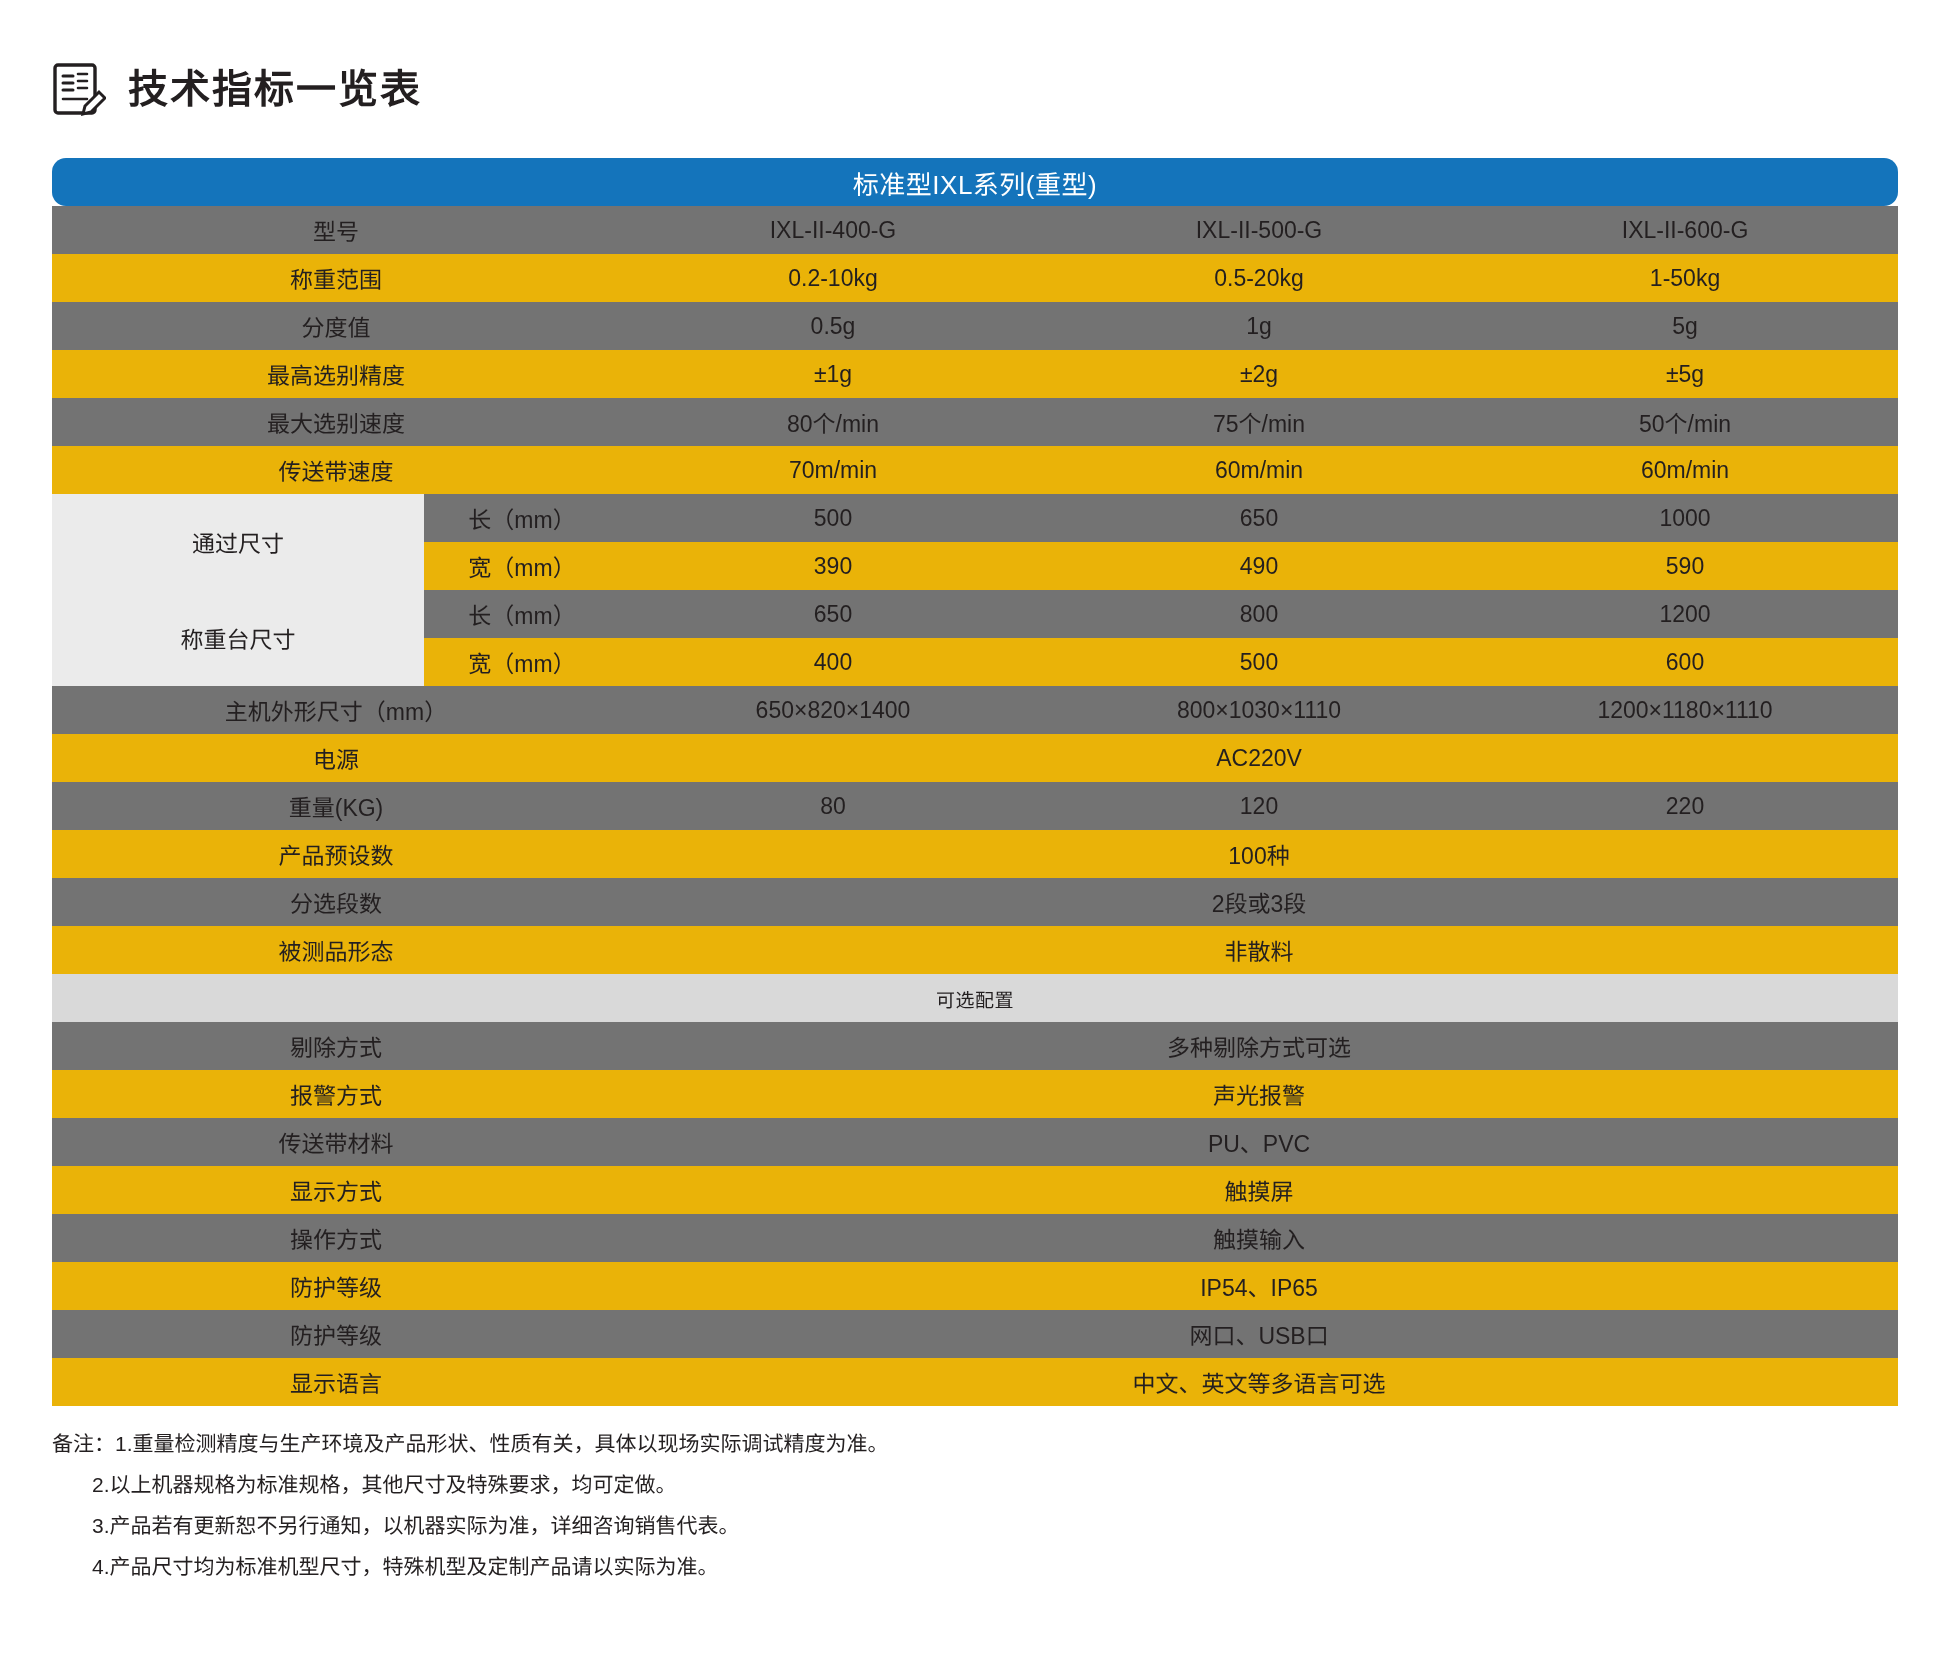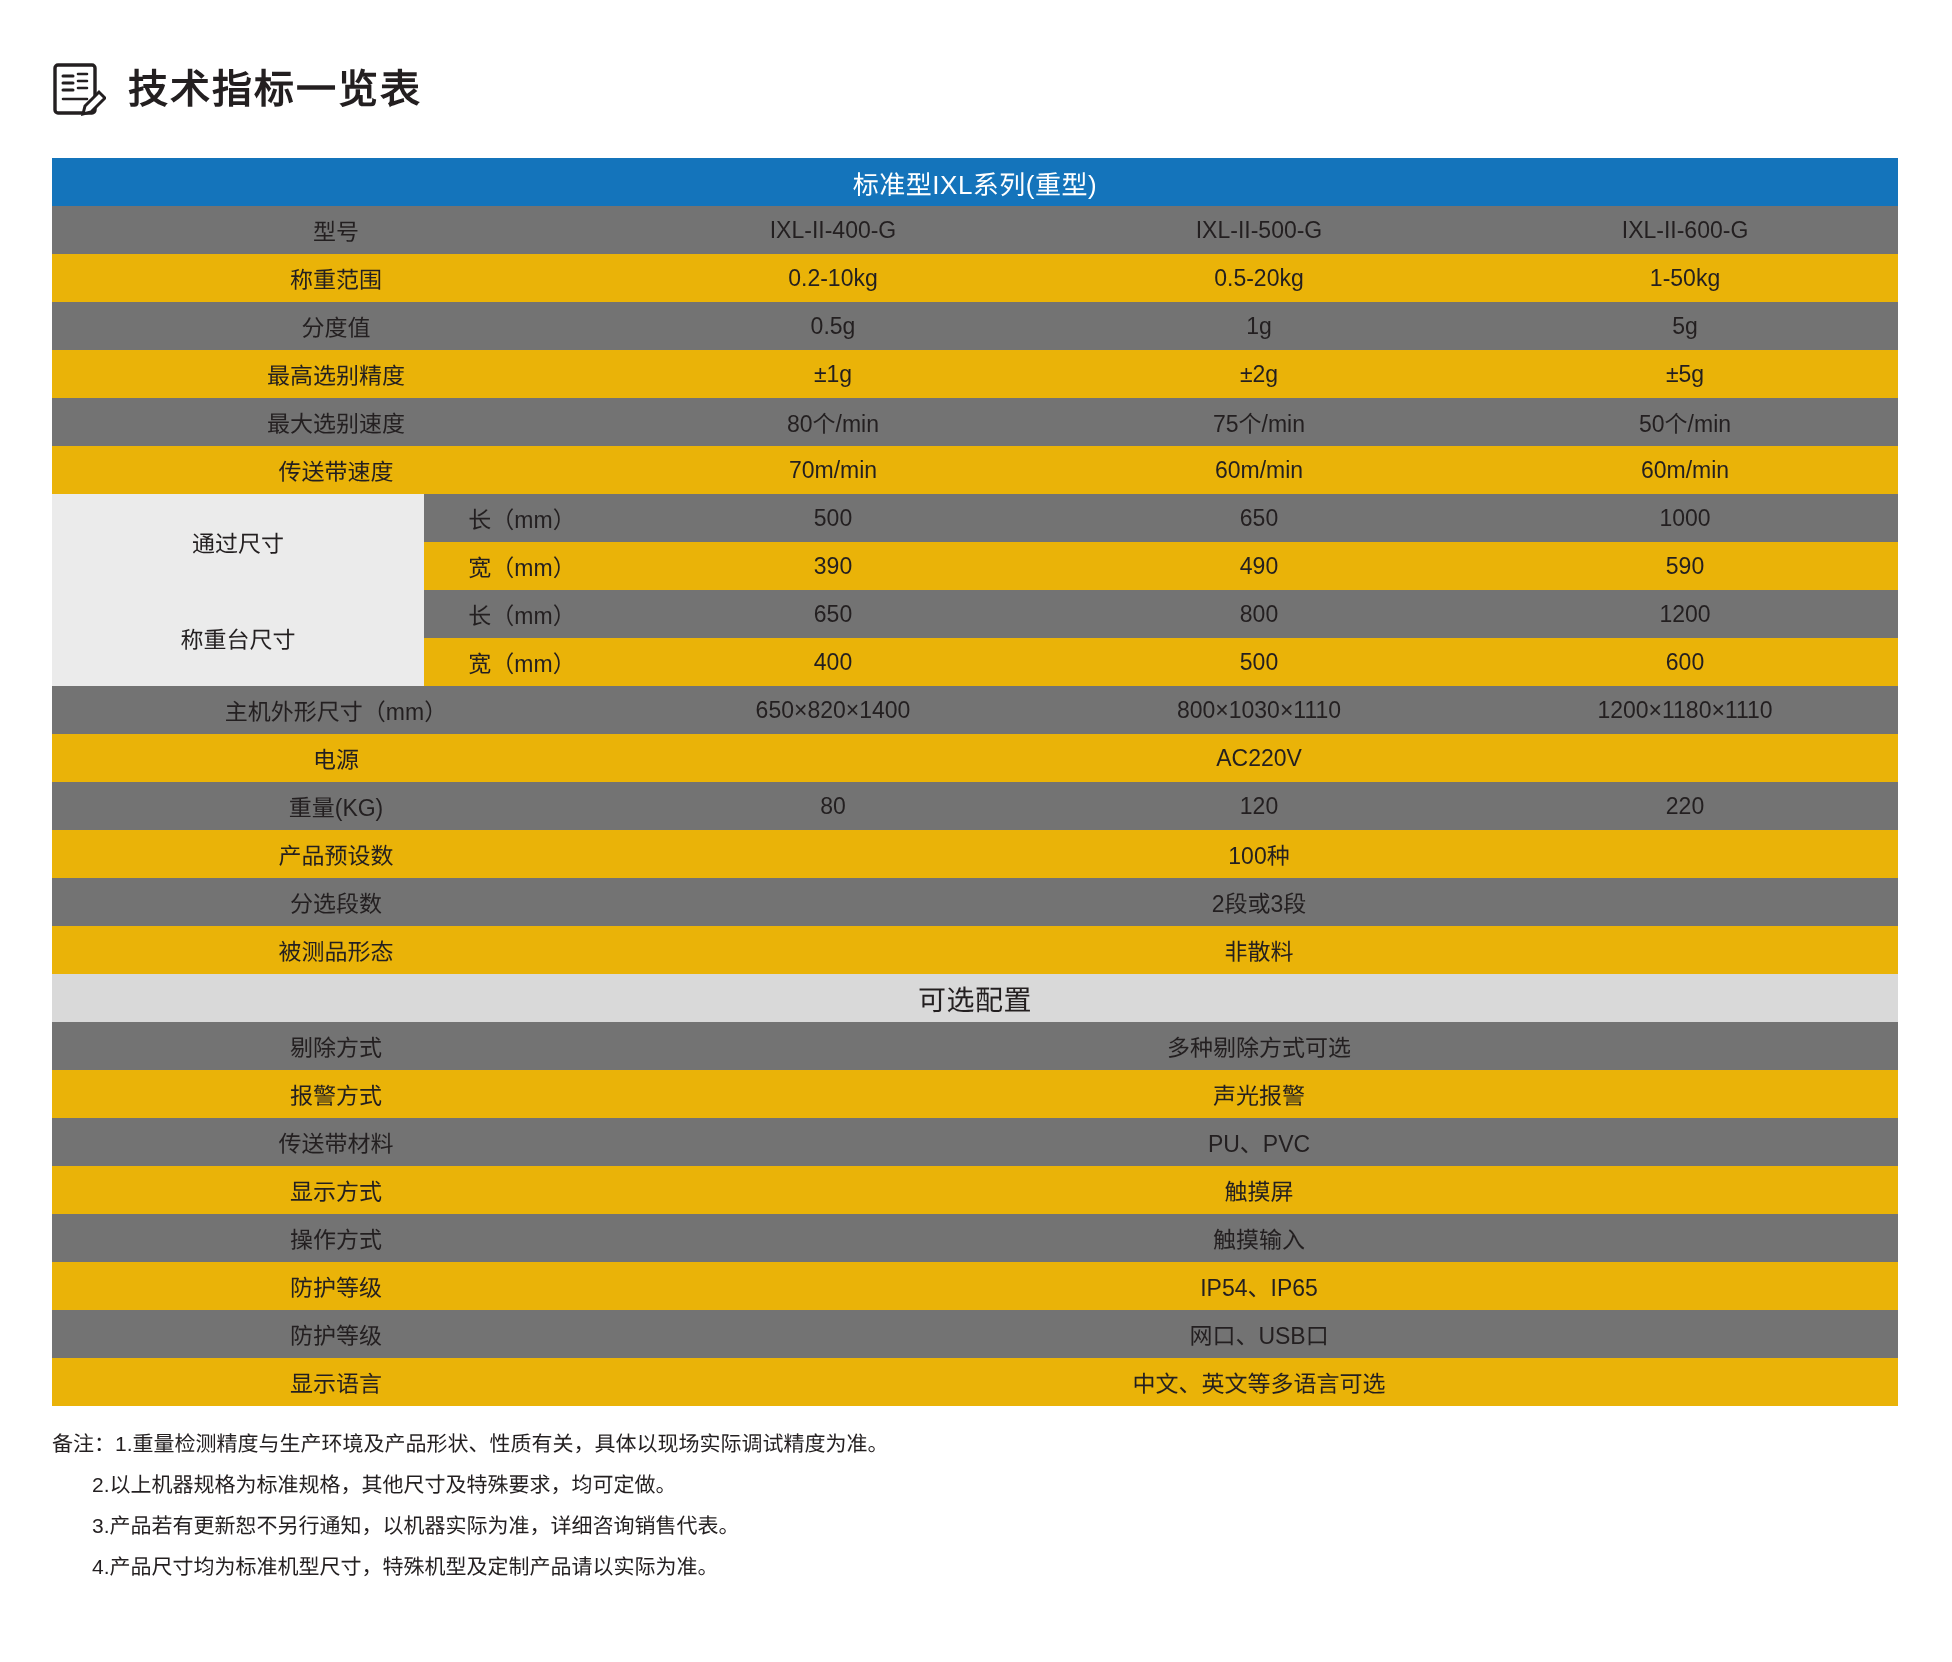--- a/index.html
+++ b/index.html
@@ -62,26 +62,27 @@
     font-weight: normal;
     color: #231f20;
   }
   .hdr-blue {
     background: #1474bb;
     color: #ffffff !important;
     font-weight: bold;
     font-size: 26px;
     height: 54px;
     letter-spacing: 0.5px;
+    border-radius: 14px;
   }
   .hdr-gray {
     background: #d9d9d9;
     color: #231f20 !important;
     font-weight: bold;
-    font-size: 28px;
+    font-size: 19px;
     height: 54px;
     letter-spacing: 0.5px;
   }
   tr.band-a td { background: #737373; }
   tr.band-b td { background: #eab308; }
   td.lbl {
     font-weight: normal;
     font-size: 23px;
   }
   td.sub {

